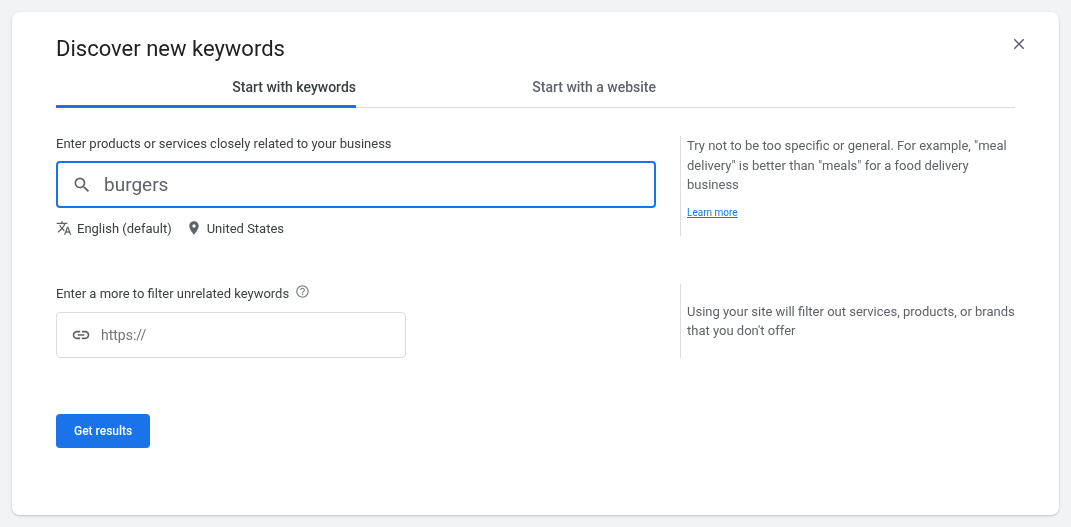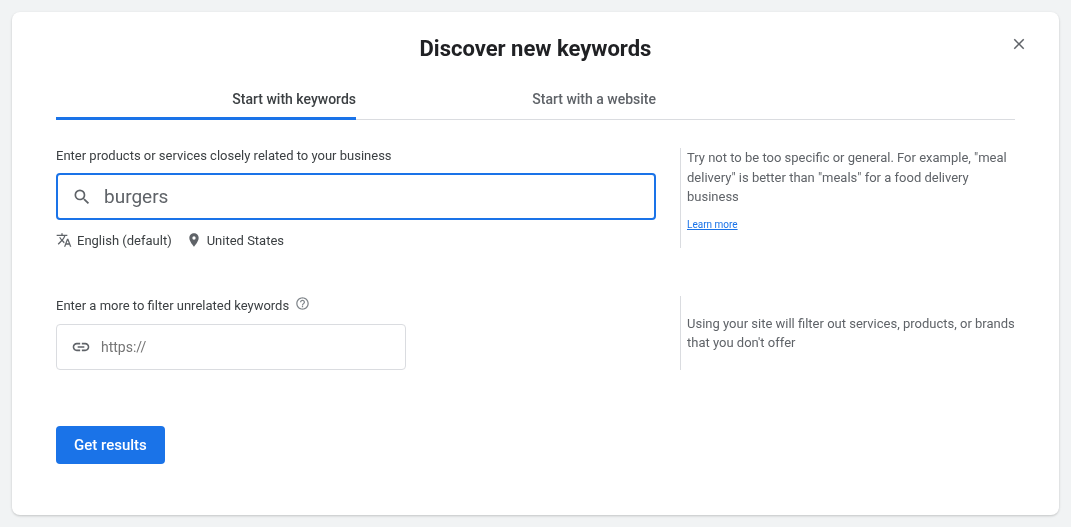--- a/index.html
+++ b/index.html
@@ -26,24 +26,23 @@
       cursor: pointer;
       color: #5f6368;
       width: 24px;
       height: 24px;
       display: flex;
       align-items: center;
       justify-content: center;
     }
     .title {
       font-size: 22px;
-      font-weight: 700;
+      font-weight: 400;
       color: #202124;
-      margin-bottom: 18px;
-      text-align: center;
+      margin-bottom: 6px;
     }
     .tabs {
       display: flex;
       border-bottom: 1px solid #dadce0;
       margin-bottom: 28px;
     }
     .tab {
       padding: 12px 0;
       width: 300px;
       text-align: right;
@@ -143,21 +142,21 @@
       display: inline-block;
       margin-top: 10px;
       cursor: pointer;
     }
     .get-results-btn {
       background: #1a73e8;
       color: #fff;
       border: none;
       border-radius: 4px;
       padding: 10px 18px;
-      font-size: 15px;
+      font-size: 12px;
       font-weight: 500;
       cursor: pointer;
       font-family: inherit;
     }
     .icon-svg { fill: currentColor; }
     .help-icon {
       color: #80868b;
       cursor: pointer;
     }
     .row2 {

